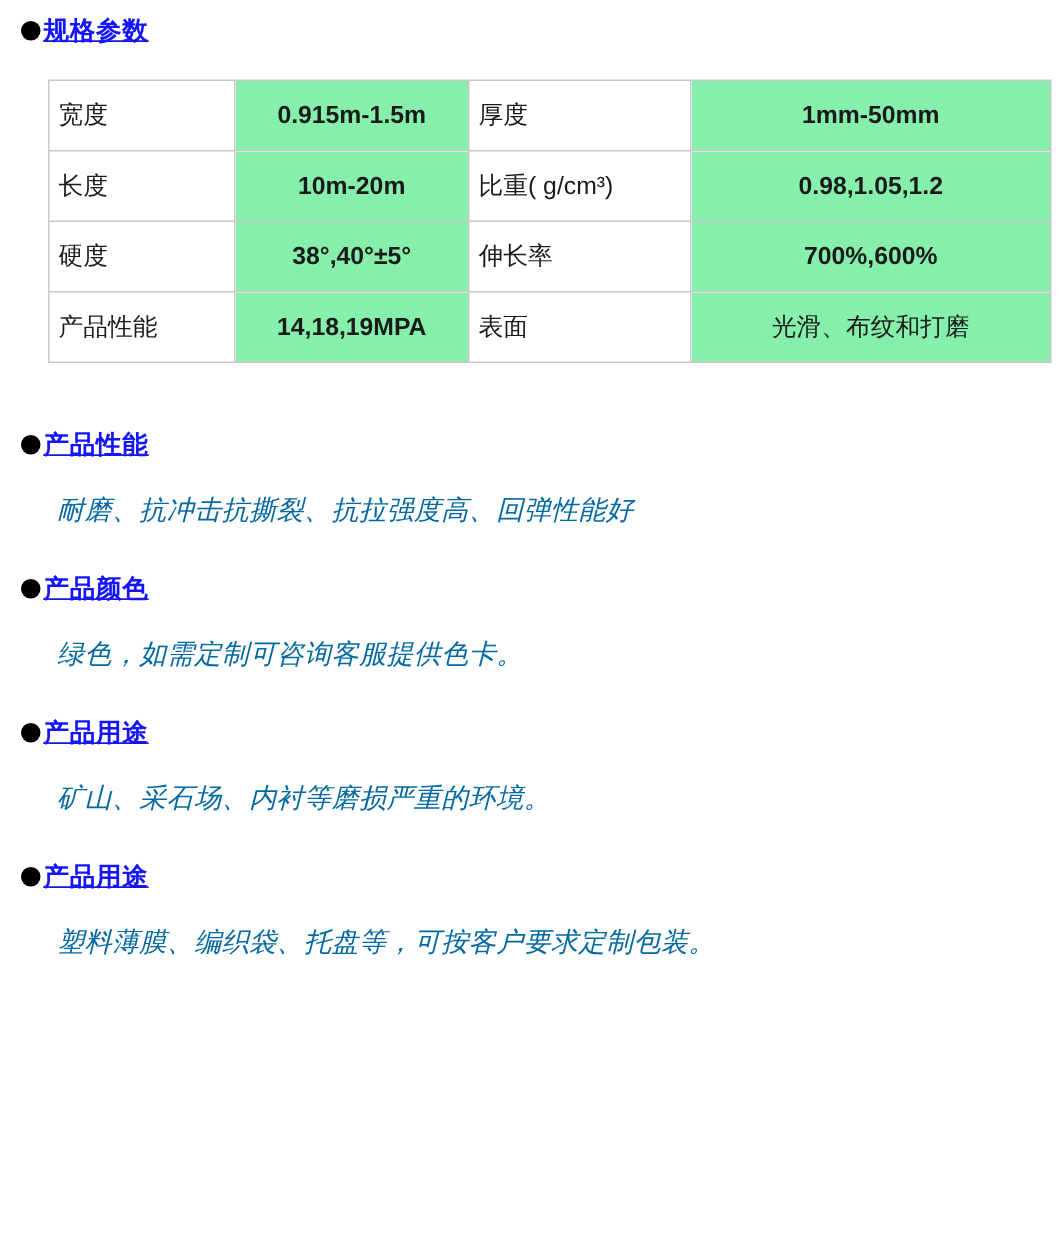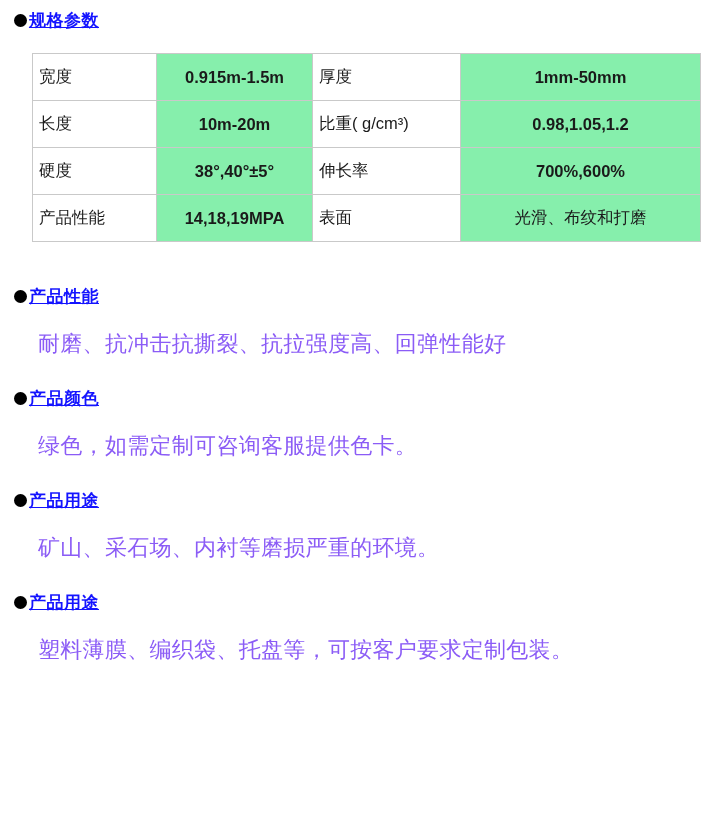--- a/index.html
+++ b/index.html
@@ -86,24 +86,25 @@
     font-family: Liberation Serif, serif;
   }
   col.c1 { width: 124px; }
   col.c2 { width: 156px; }
   col.c3 { width: 148px; }
   col.c4 { width: 240px; }
 
   
   .para {
     margin: 22px 0 0 24px;
-    font-size: 22px;
-    color: #8b5cf6;
+    font-size: 18px;
+    color: #0369a1;
     line-height: 1.5;
     letter-spacing: 0.3px;
+    font-style: italic;
   }
   .block {
     margin-top: 30px;
   }
   .block.first-after-table {
     margin-top: 46px;
   }
 </style>
 </head>
 <body>

